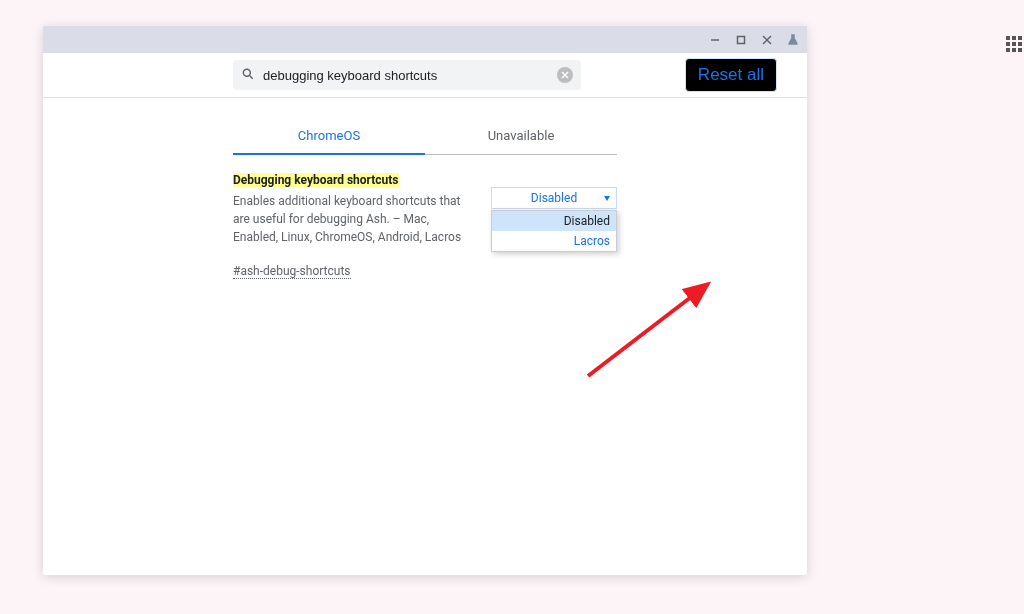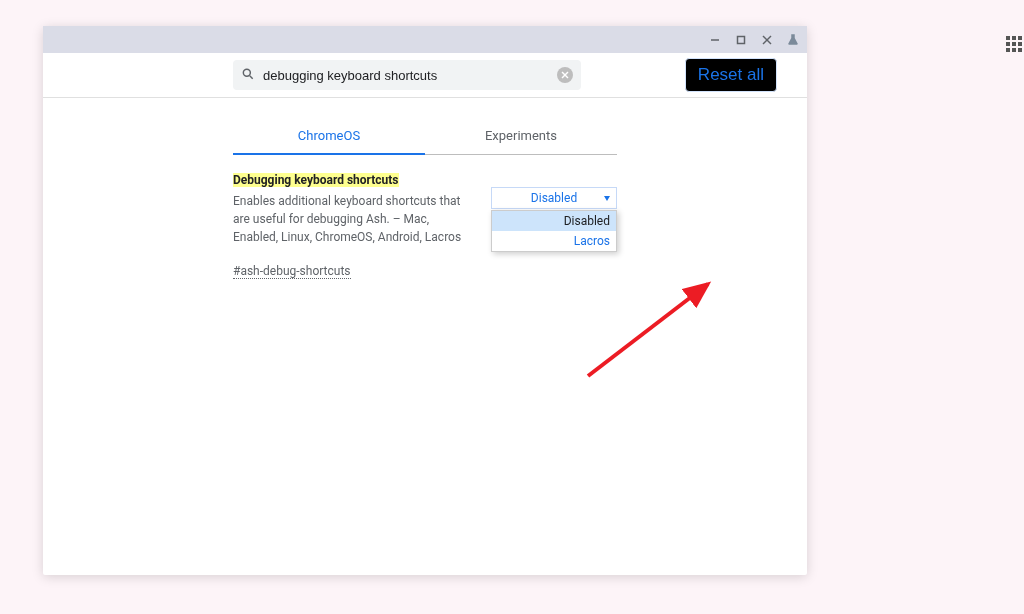--- a/index.html
+++ b/index.html
@@ -262,21 +262,21 @@
           </svg>
       </span>
     </div>
     <button class="reset-btn">Reset all</button>
   </div>
 
   <div class="content">
 
     <div class="tabs">
       <div class="tab active">ChromeOS</div>
-      <div class="tab">Experiments</div>
+      <div class="tab">Unavailable</div>
     </div>
 
     <div class="experiment">
       <div class="exp-body">
         <span class="exp-title">Debugging keyboard shortcuts</span>
         <div class="exp-desc">Enables additional keyboard shortcuts that are useful for debugging Ash. – Mac, Enabled, Linux, ChromeOS, Android, Lacros</div>
         <span class="exp-hash">#ash-debug-shortcuts</span>
       </div>
       <div class="exp-ctl">
         <div class="select-box">

